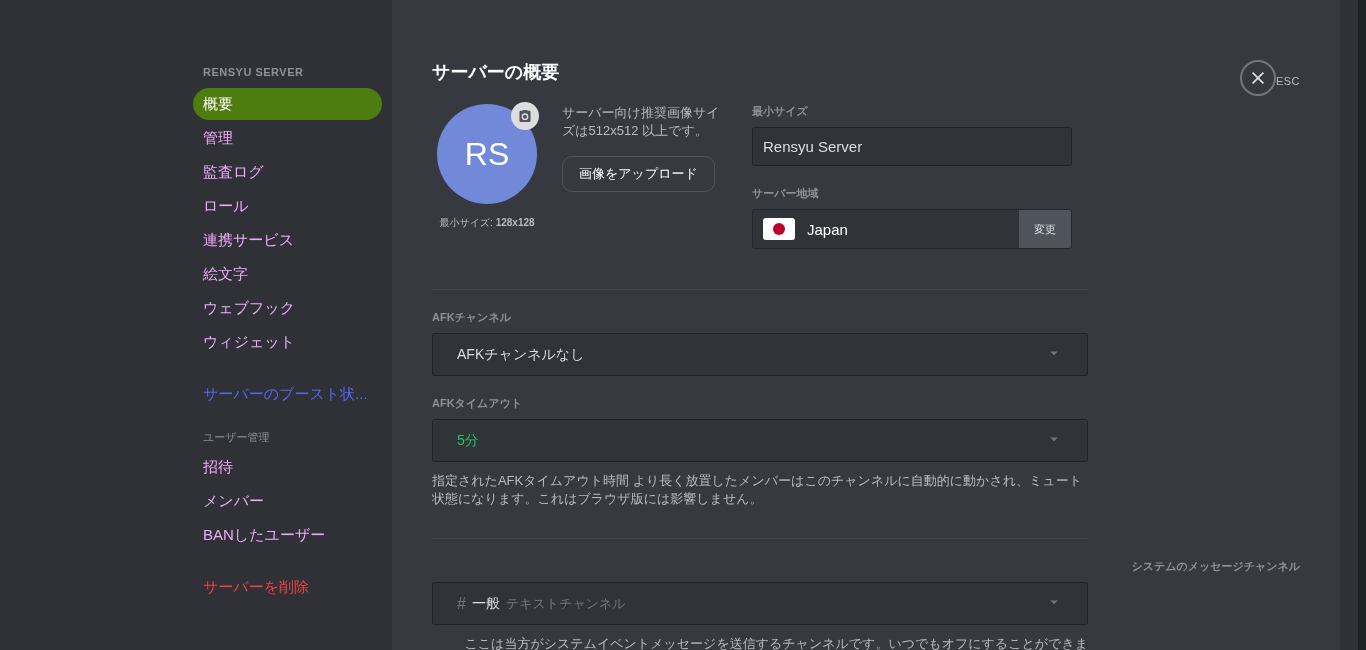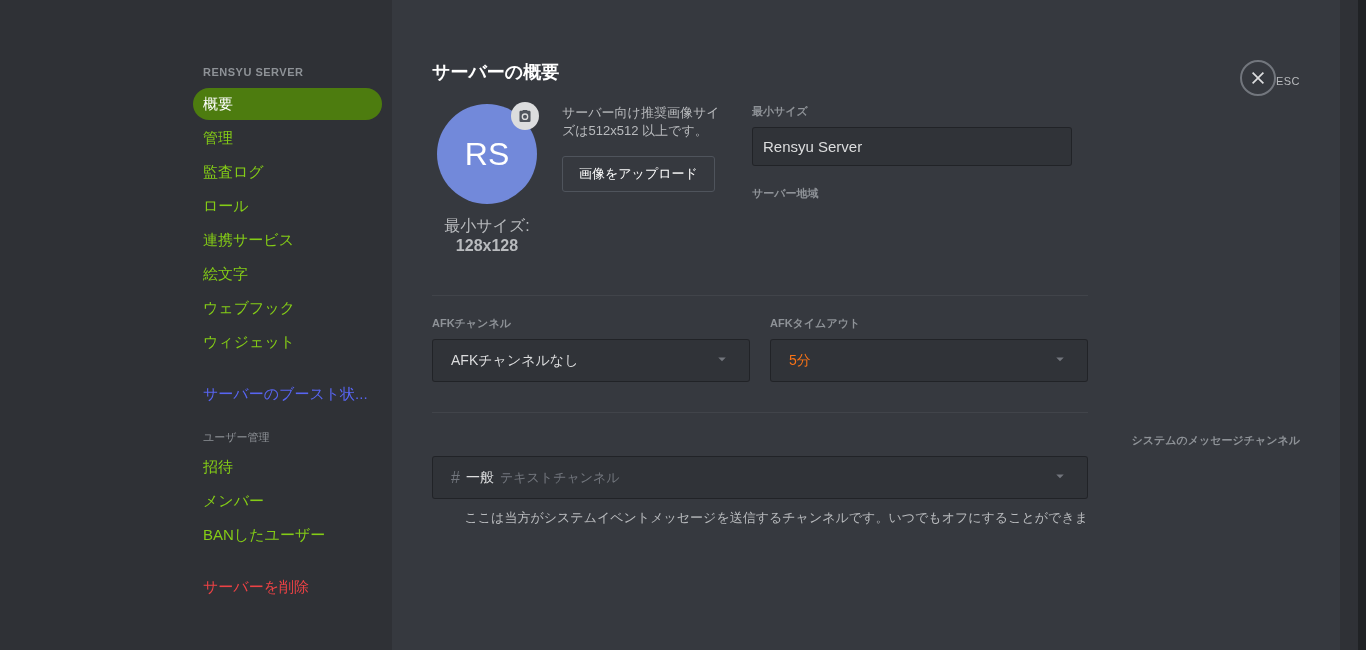--- a/index.html
+++ b/index.html
@@ -25,21 +25,21 @@
     color: #8e9297;
     padding: 6px 10px;
     margin-bottom: 4px;
     text-transform: uppercase;
     letter-spacing: 0.5px;
   }
   .sidebar-item {
     padding: 6px 10px;
     margin-bottom: 2px;
     border-radius: 4px;
-    color: #84cc16;
+    color: #f0abfc;
     cursor: pointer;
     font-size: 15px;
     line-height: 20px;
     white-space: nowrap;
     overflow: hidden;
     text-overflow: ellipsis;
   }
   .sidebar-item.selected { background: #4d7c0f; color: #fff; border-radius: 16px; }
   .sidebar-item.boost { color: #5865f2; }
   .sidebar-item.danger { color: #ed4245; }
@@ -109,34 +109,34 @@
     width: 28px;
     height: 28px;
     background: #dcddde;
     border-radius: 50%;
     display: flex;
     align-items: center;
     justify-content: center;
   }
   .upload-badge svg { width: 16px; height: 16px; }
   .min-size {
-    font-size: 16px;
+    font-size: 10px;
     color: #b9bbbe;
     margin-top: 12px;
     text-align: center;
   }
   .upload-col { width: 170px; }
   .rec-text { font-size: 13px; color: #b9bbbe; line-height: 18px; margin-bottom: 16px; }
   .upload-btn {
     border: 1px solid #4f545c;
     background: transparent;
     color: #fff;
     padding: 8px 16px;
     font-size: 13px;
-    border-radius: 3px;
+    border-radius: 10px;
     cursor: pointer;
     font-family: inherit;
   }
   .form-col { flex: 1; max-width: 320px; }
   .field-label {
     font-size: 11px;
     font-weight: 700;
     color: #8e9297;
     margin-bottom: 8px;
     display: block;
@@ -181,35 +181,35 @@
     line-height: 13px;
     cursor: pointer;
     font-family: inherit;
     display: flex;
     align-items: center;
     justify-content: center;
     text-align: center;
     padding: 0 4px;
   }
   .divider { border: none; border-top: 1px solid rgba(255,255,255,0.06); margin: 30px 0 20px 0; width: 656px; }
-  .two-col { display: flex; gap: 20px; width: 656px; }
+  .two-col { display: flex; gap: 20px; width: 656px; flex-direction: column; }
   .half { flex: 1; }
   .select {
     background: rgba(0,0,0,0.1);
     border: 1px solid rgba(0,0,0,0.3);
     border-radius: 3px;
-    padding: 10px 18px;
+    padding: 10px 24px;
     color: #dcddde;
     font-size: 14px;
     display: flex;
     align-items: center;
     justify-content: space-between;
     cursor: pointer;
   }
-  .select.muted { color: #f97316; }
+  .select.muted { color: #22c55e; }
   .chevron { color: #72767d; }
   .help-text { font-size: 13px; color: #b9bbbe; line-height: 18px; margin-top: 10px; width: 656px; }
   .section { margin-top: 20px; text-align: right; }
   .channel-select { width: 656px; }
   .channel-content { display: flex; align-items: center; gap: 6px; }
   .hash { color: #72767d; font-size: 16px; }
   .ch-name { color: #dcddde; }
   .ch-hint { color: #72767d; font-size: 13px; }
   .right-gutter { width: 18px; background: #2f3136; flex-shrink: 0; }
   .scrollbar { width: 8px; background: #202225; flex-shrink: 0; }
@@ -274,20 +274,29 @@
     <div class="upload-col">
       <div class="rec-text">サーバー向け推奨画像サイズは512x512 以上です。</div>
       <button class="upload-btn">画像をアップロード</button>
     </div>
 
     <div class="form-col">
       <label class="field-label">最小サイズ</label>
       <input class="text-input" type="text" value="Rensyu Server" style="">
 
       <label class="field-label">サーバー地域</label>
+      <div class="region-row">
+        <div class="region-main">
+          <div class="flag">
+              <div class="flag-dot"></div>
+            </div>
+          <span class="region-name">Japan</span>
+        </div>
+        <button class="region-change">変更</button>
+      </div>
     </div>
   </div>
 
   <hr class="divider">
 
   <div class="two-col">
     <div class="half">
       <label class="field-label">AFKチャンネル</label>
       <div class="select">
         <span>AFKチャンネルなし</span>
@@ -304,20 +313,21 @@
         <span>5分</span>
         <span class="chevron">
           <svg width="18" height="18" viewBox="0 0 24 24">
               <path fill="currentColor" d="M7 10l5 5 5-5z"></path>
             </svg>
         </span>
       </div>
     </div>
   </div>
 
+  <div class="help-text">指定されたAFKタイムアウト時間 より長く放置したメンバーはこのチャンネルに自動的に動かされ、ミュート状態になります。これはブラウザ版には影響しません。</div>
 
   <hr class="divider">
 
   <div class="section">
     <label class="field-label">システムのメッセージチャンネル</label>
     <div class="select channel-select">
       <span class="channel-content">
         <span class="hash">#</span>
         <span class="ch-name">一般</span>
         <span class="ch-hint">テキストチャンネル</span>

